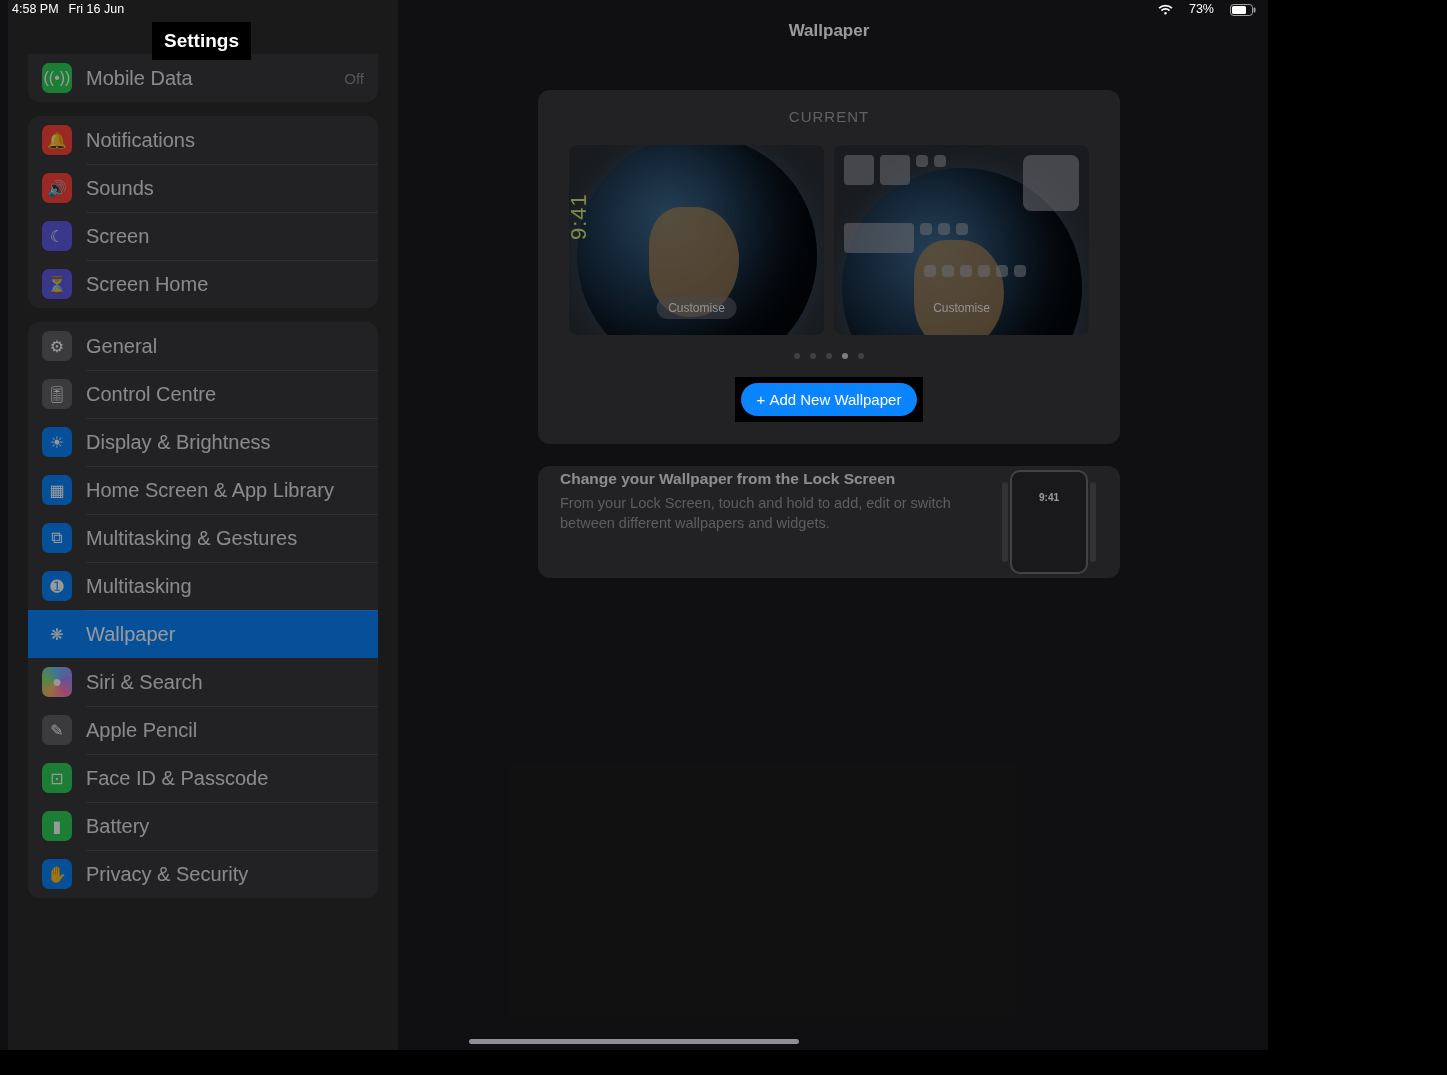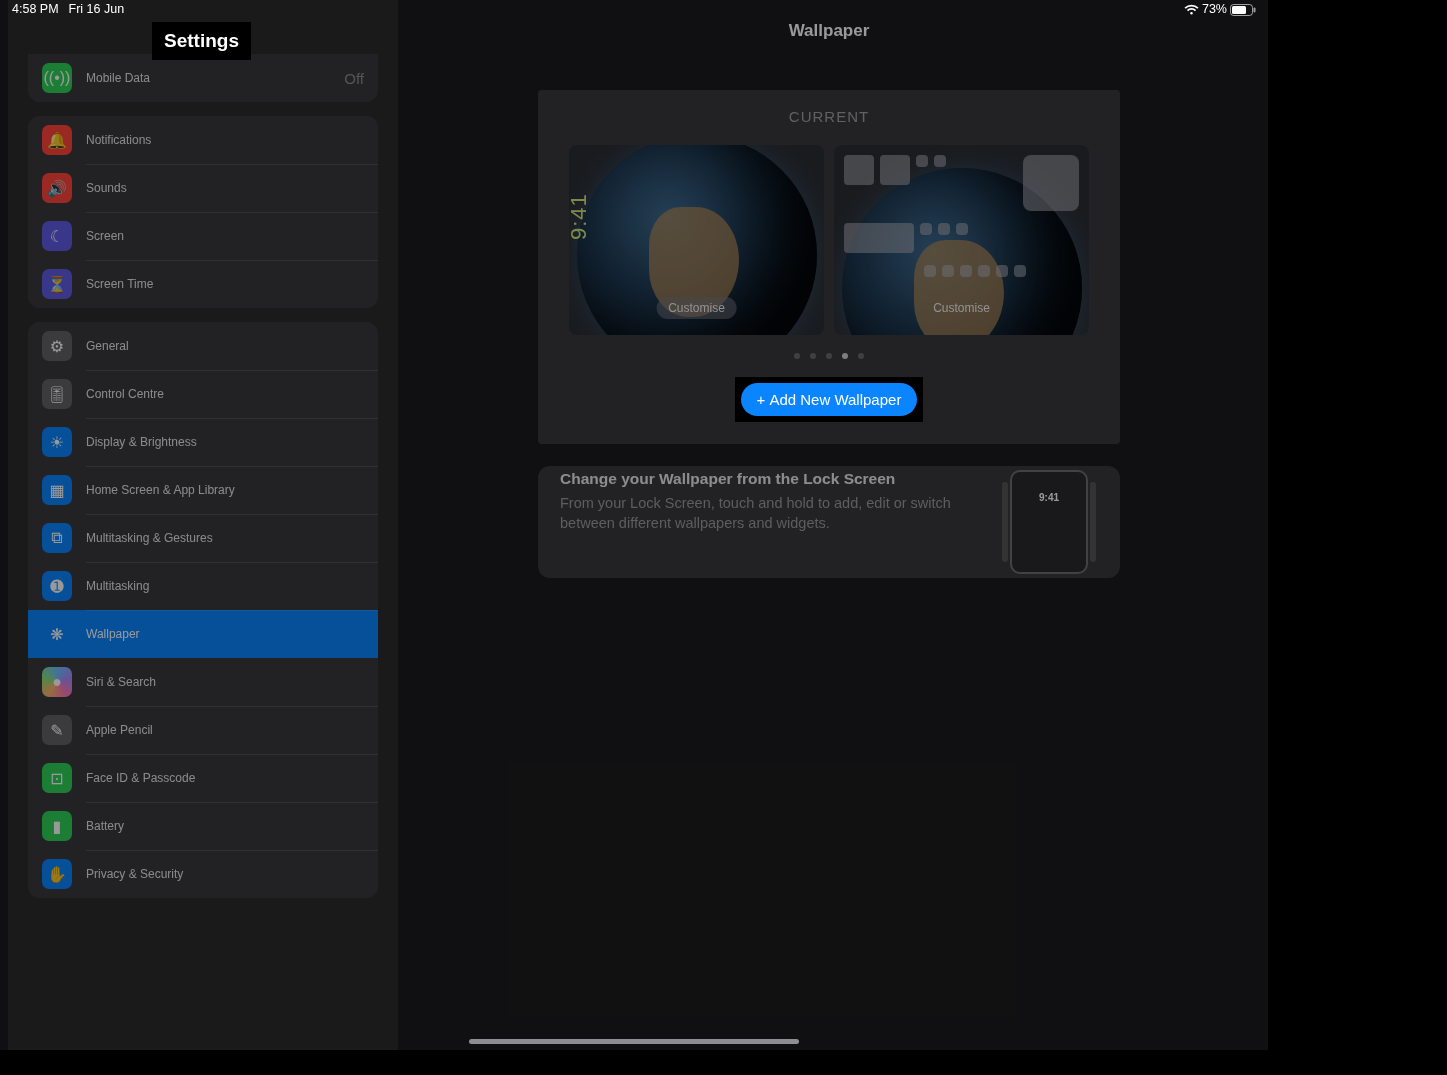--- a/index.html
+++ b/index.html
@@ -11,46 +11,46 @@
     background: #1c1c1e;
     position: relative;
     color: #e2e2e4;
   }
   
   .dim-overlay { position:absolute; inset:0; background:rgba(0,0,0,0.4); pointer-events:none; z-index:50; }
 
   
   .status-bar { position:absolute; top:0; left:0; right:0; height:18px; display:flex; justify-content:space-between; align-items:center; padding:0 12px; font-size:12.5px; font-weight:500; color:#fff; z-index:60; }
   .status-left { display:flex; gap:10px; }
-  .status-right { display:flex; align-items:center; gap:3px; }
+  .status-right { display:flex; align-items:center; gap:16px; }
   .wifi-icon, .battery-icon { display:inline-block; }
   .wifi-icon svg, .battery-icon svg { vertical-align:middle; }
 
   
   .sidebar { position:absolute; left:8px; top:0; width:390px; height:100%; background:#2c2c2e; }
   .sidebar-inner { position:absolute; left:0; top:18px; right:0; bottom:0; overflow:hidden; padding:0 20px; }
   .sidebar-title-chip { position:absolute; left:144px; top:22px; background:#000; padding:8px 12px; z-index:70; }
   .sidebar-title { font-size:19px; font-weight:600; color:#fff; }
   .group { background:#3a3a3c; border-radius:12px; margin-top:14px; overflow:hidden; }
   .group.cut-top { border-top-left-radius:0; border-top-right-radius:0; margin-top:36px; }
   .row { display:flex; align-items:center; height:48px; padding:0 14px; gap:14px; position:relative; }
   .row + .row::before { content:""; position:absolute; left:58px; right:0; top:0; height:1px; background:rgba(255,255,255,0.12); }
   .row.selected { background:#0a84ff; }
   .row.selected + .row::before { display:none; }
   .row .icn { width:30px; height:30px; border-radius:7px; display:flex; align-items:center; justify-content:center; font-size:16px; color:#fff; flex:0 0 30px; }
-  .row .lbl { font-size:12px; color:#e5e5e7; }
+  .row .lbl { font-size:20px; color:#e5e5e7; }
   .row.selected .lbl { color:#fff; }
   .row .tail { margin-left:auto; font-size:15px; color:#8d8d92; }
 
   
   .detail { position:absolute; left:390px; right:0; top:0; bottom:0; }
   .detail-title-bar { height:62px; display:flex; align-items:center; justify-content:center; }
   .detail-title { font-size:17px; font-weight:600; color:#fff; }
 
-  .card { background:#3a3a3c; border-radius:4px; margin:28px 148px 0 148px; padding:18px 22px 22px 22px; }
+  .card { background:#3a3a3c; border-radius:12px; margin:28px 148px 0 148px; padding:18px 22px 22px 22px; }
   .card-header { text-align:center; font-size:15px; letter-spacing:1px; color:#a0a0a5; margin-bottom:20px; }
   .previews { display:flex; gap:10px; justify-content:center; }
   .preview { width:255px; height:190px; border-radius:8px; background:#2b2e33; position:relative; overflow:hidden; }
   .earth { position:absolute; left:50%; top:58%; transform:translate(-50%,-50%); width:240px; height:240px;
            background: radial-gradient(circle at 38% 35%, #3e6a8f 0%, #1f3b55 35%, #0c1826 70%);
            border-radius:50%;
            box-shadow: inset -40px -30px 60px rgba(0,0,0,0.8), 0 0 30px rgba(80,150,220,0.25);
   }
   .earth::after{ content:""; position:absolute; left:30%; top:30%; width:90px; height:110px; background:#b48a57; border-radius:40% 55% 60% 50%; opacity:0.7; }
   .lock-time { position:absolute; left:10px; top:50%; transform:translateY(-50%) rotate(-90deg); transform-origin:left center; color:#cfe87a; font-size:22px; font-weight:300; letter-spacing:1px; }
@@ -132,21 +132,21 @@
           <div class="row">
             <div class="icn c-red">🔊</div>
             <span class="lbl">Sounds</span>
           </div>
           <div class="row">
             <div class="icn c-indigo">☾</div>
             <span class="lbl">Screen</span>
           </div>
           <div class="row">
             <div class="icn c-indigo">⏳</div>
-            <span class="lbl">Screen Time</span>
+            <span class="lbl">Screen Home</span>
           </div>
         </div>
       <div class="group" id="grp-general">
           <div class="row">
             <div class="icn c-gray">⚙</div>
             <span class="lbl">General</span>
           </div>
           <div class="row">
             <div class="icn c-gray">🎚</div>
             <span class="lbl">Control Centre</span>

